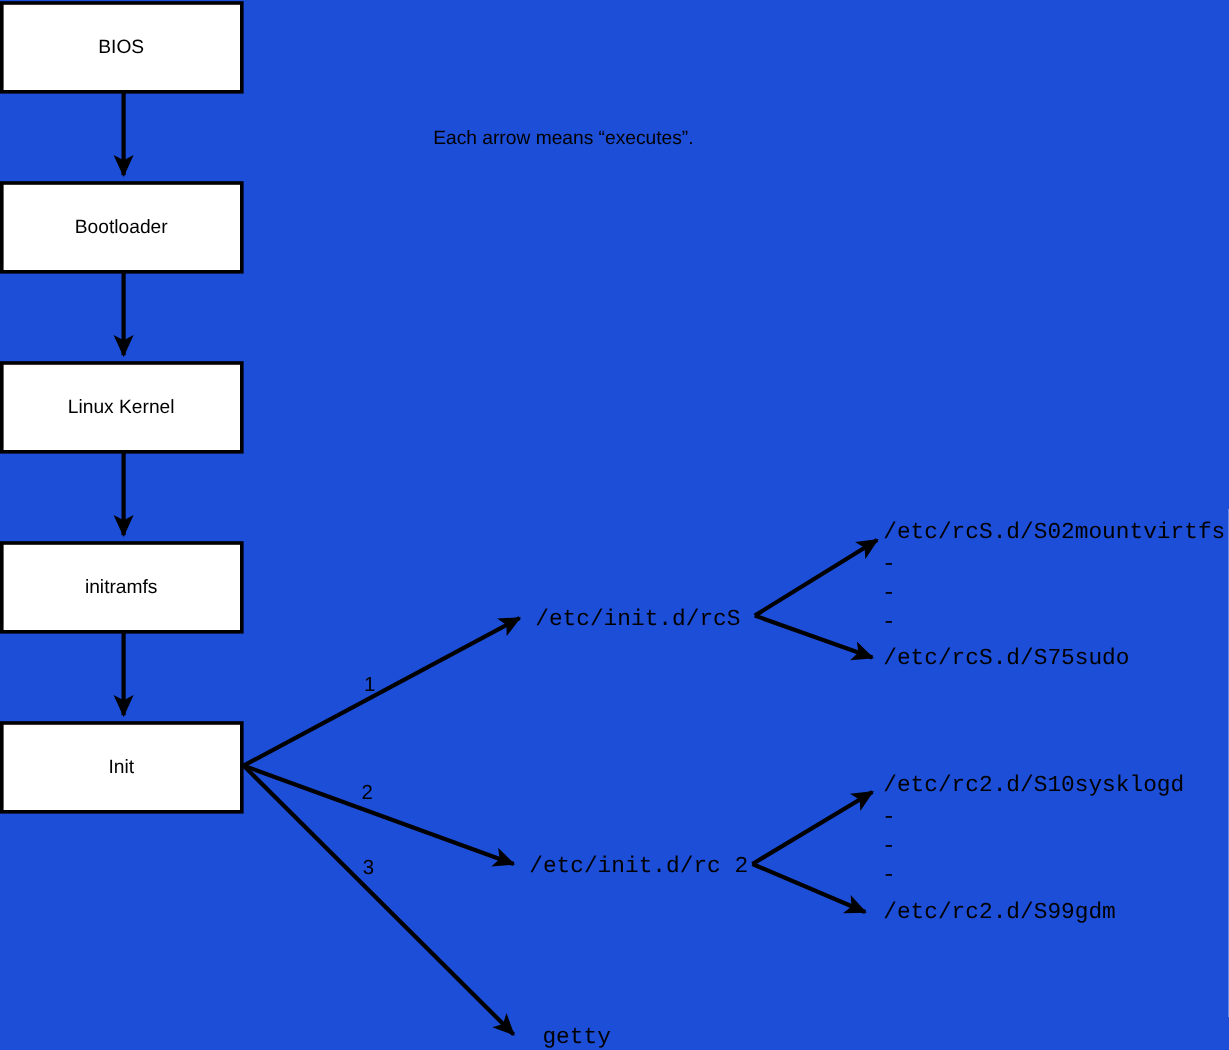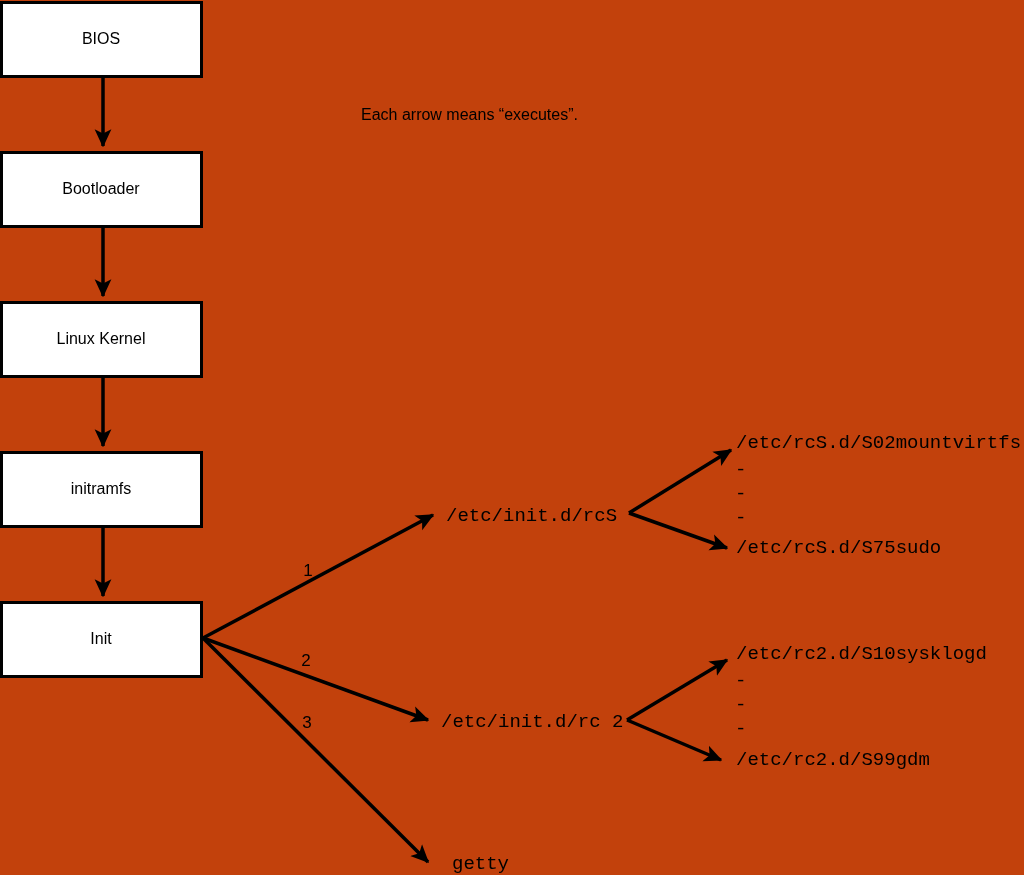--- a/index.html
+++ b/index.html
@@ -4,21 +4,21 @@
 <style>
   html, body {
     margin: 0;
     padding: 0;
     background: #ffffff;
   }
   #canvas {
     position: relative;
     width: 1024px;
     height: 875px;
-    background: #c2410c;
+    background: #1d4ed8;
     overflow: hidden;
     font-family: "Liberation Sans", sans-serif;
   }
   #diagram-svg {
     position: absolute;
     left: 0;
     top: 0;
     width: 1024px;
     height: 875px;
   }

